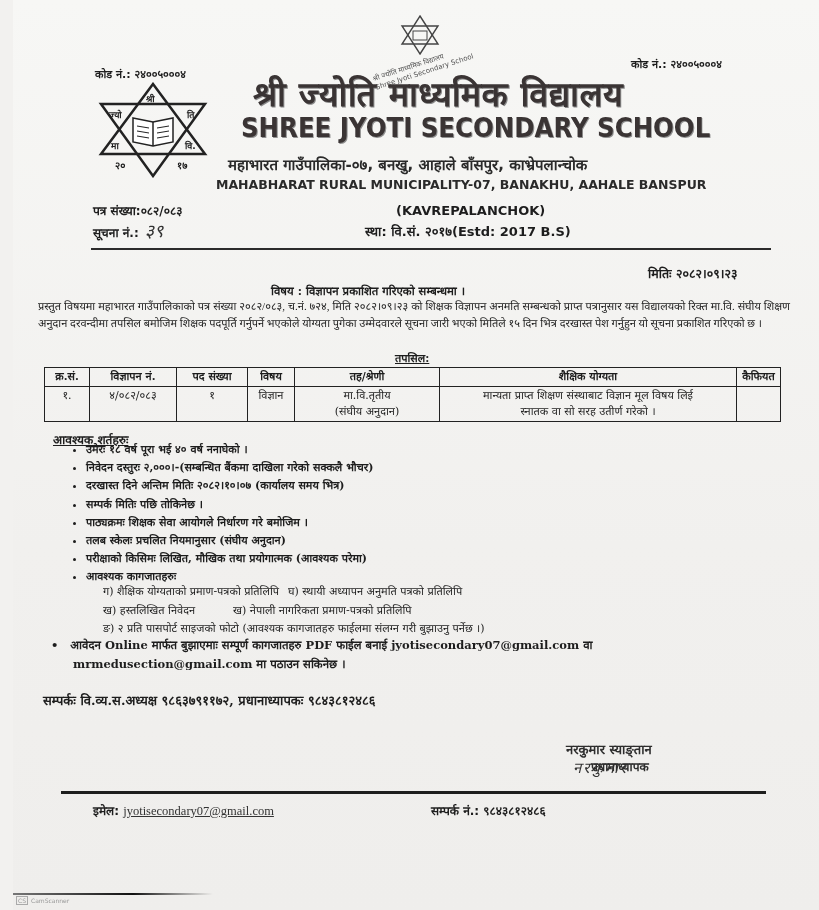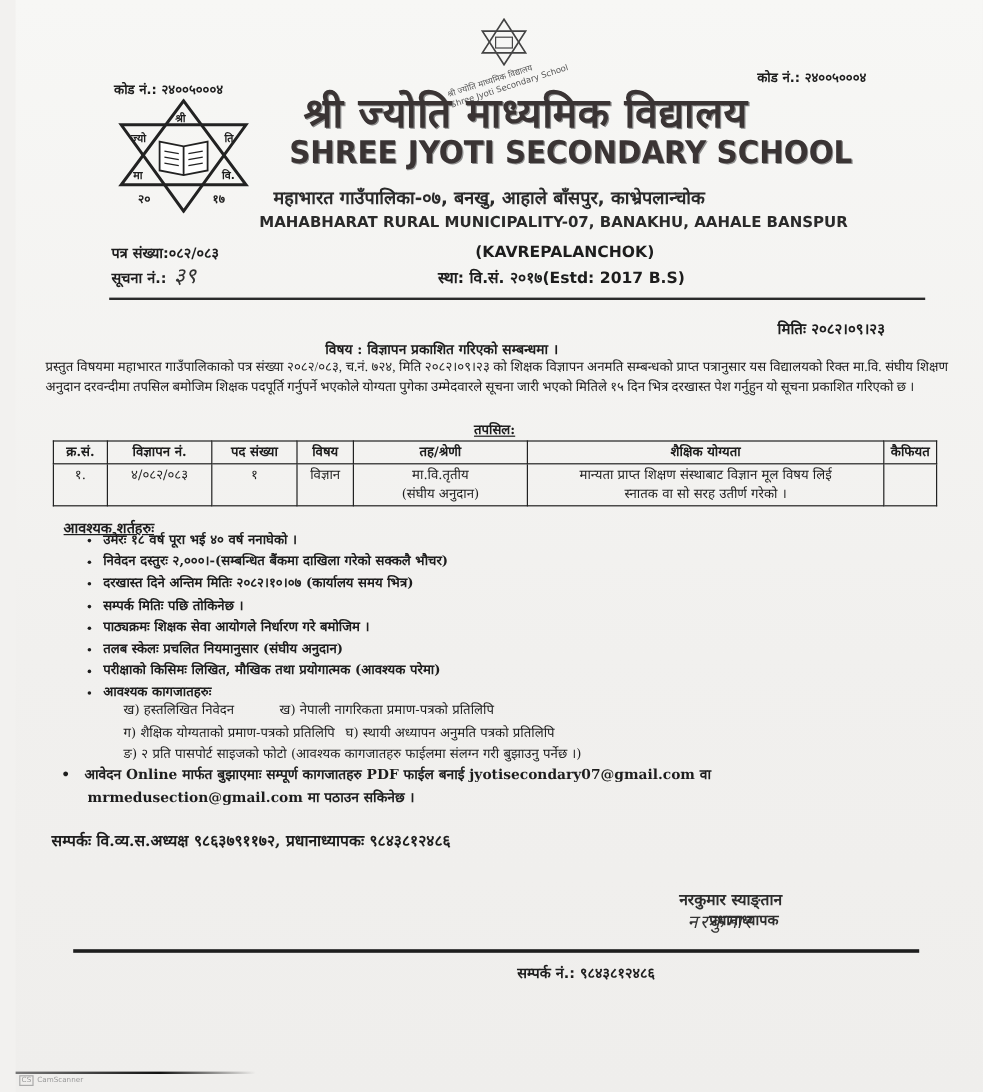--- a/index.html
+++ b/index.html
@@ -156,35 +156,36 @@
     <li>निवेदन दस्तुरः २,०००।-(सम्बन्धित बैंकमा दाखिला गरेको सक्कलै भौचर)</li>
     <li>दरखास्त दिने अन्तिम मितिः २०८२।१०।०७ (कार्यालय समय भित्र)</li>
     <li>सम्पर्क मितिः पछि तोकिनेछ ।</li>
     <li>पाठ्यक्रमः शिक्षक सेवा आयोगले निर्धारण गरे बमोजिम ।</li>
     <li>तलब स्केलः प्रचलित नियमानुसार (संघीय अनुदान)</li>
     <li>परीक्षाको किसिमः लिखित, मौखिक तथा प्रयोगात्मक (आवश्यक परेमा)</li>
     <li>आवश्यक कागजातहरुः</li>
   </ul>
 
   <div class="abs docs">
+    <div class="row"><span style="width:185px">ग) शैक्षिक योग्यताको प्रमाण-पत्रको प्रतिलिपि</span><span>घ) स्थायी अध्यापन अनुमति पत्रको प्रतिलिपि</span></div>
     <div class="row"><span style="width:130px">ख) हस्तलिखित निवेदन</span><span>ख) नेपाली नागरिकता प्रमाण-पत्रको प्रतिलिपि</span></div>
-    <div class="row"><span style="width:185px">ग) शैक्षिक योग्यताको प्रमाण-पत्रको प्रतिलिपि</span><span>घ) स्थायी अध्यापन अनुमति पत्रको प्रतिलिपि</span></div>
     <div class="row"><span>ङ) २ प्रति पासपोर्ट साइजको फोटो (आवश्यक कागजातहरु फाईलमा संलग्न गरी बुझाउनु पर्नेछ ।)</span></div>
   </div>
 
   <div class="abs online">
     <div><span class="bullet">•</span><span>आवेदन Online मार्फत बुझाएमाः सम्पूर्ण कागजातहरु PDF फाईल बनाई jyotisecondary07@gmail.com वा</span></div>
     <div style="padding-left:22px;">mrmedusection@gmail.com मा पठाउन सकिनेछ ।</div>
   </div>
 
   <div class="abs contact">सम्पर्कः वि.व्य.स.अध्यक्ष ९८६३७९११७२, प्रधानाध्यापकः ९८४३८१२४८६</div>
 
   <div class="abs sig">नरकुमार</div>
   <div class="abs signame">नरकुमार स्याङ्तान</div>
   <div class="abs sigtitle">प्रधानाध्यापक</div>
 
   <div class="abs hr2"></div>
 
+  <div class="abs email"><span>इमेल:</span> <a>jyotisecondary07@gmail.com</a></div>
   <div class="abs phone"><span>सम्पर्क नं.:</span> <span>९८४३८१२४८६</span></div>
 
   <div class="abs hr3"></div>
   <div class="abs cs"><b>CS</b><span>CamScanner</span></div>
 </div>
 
 </body></html>

